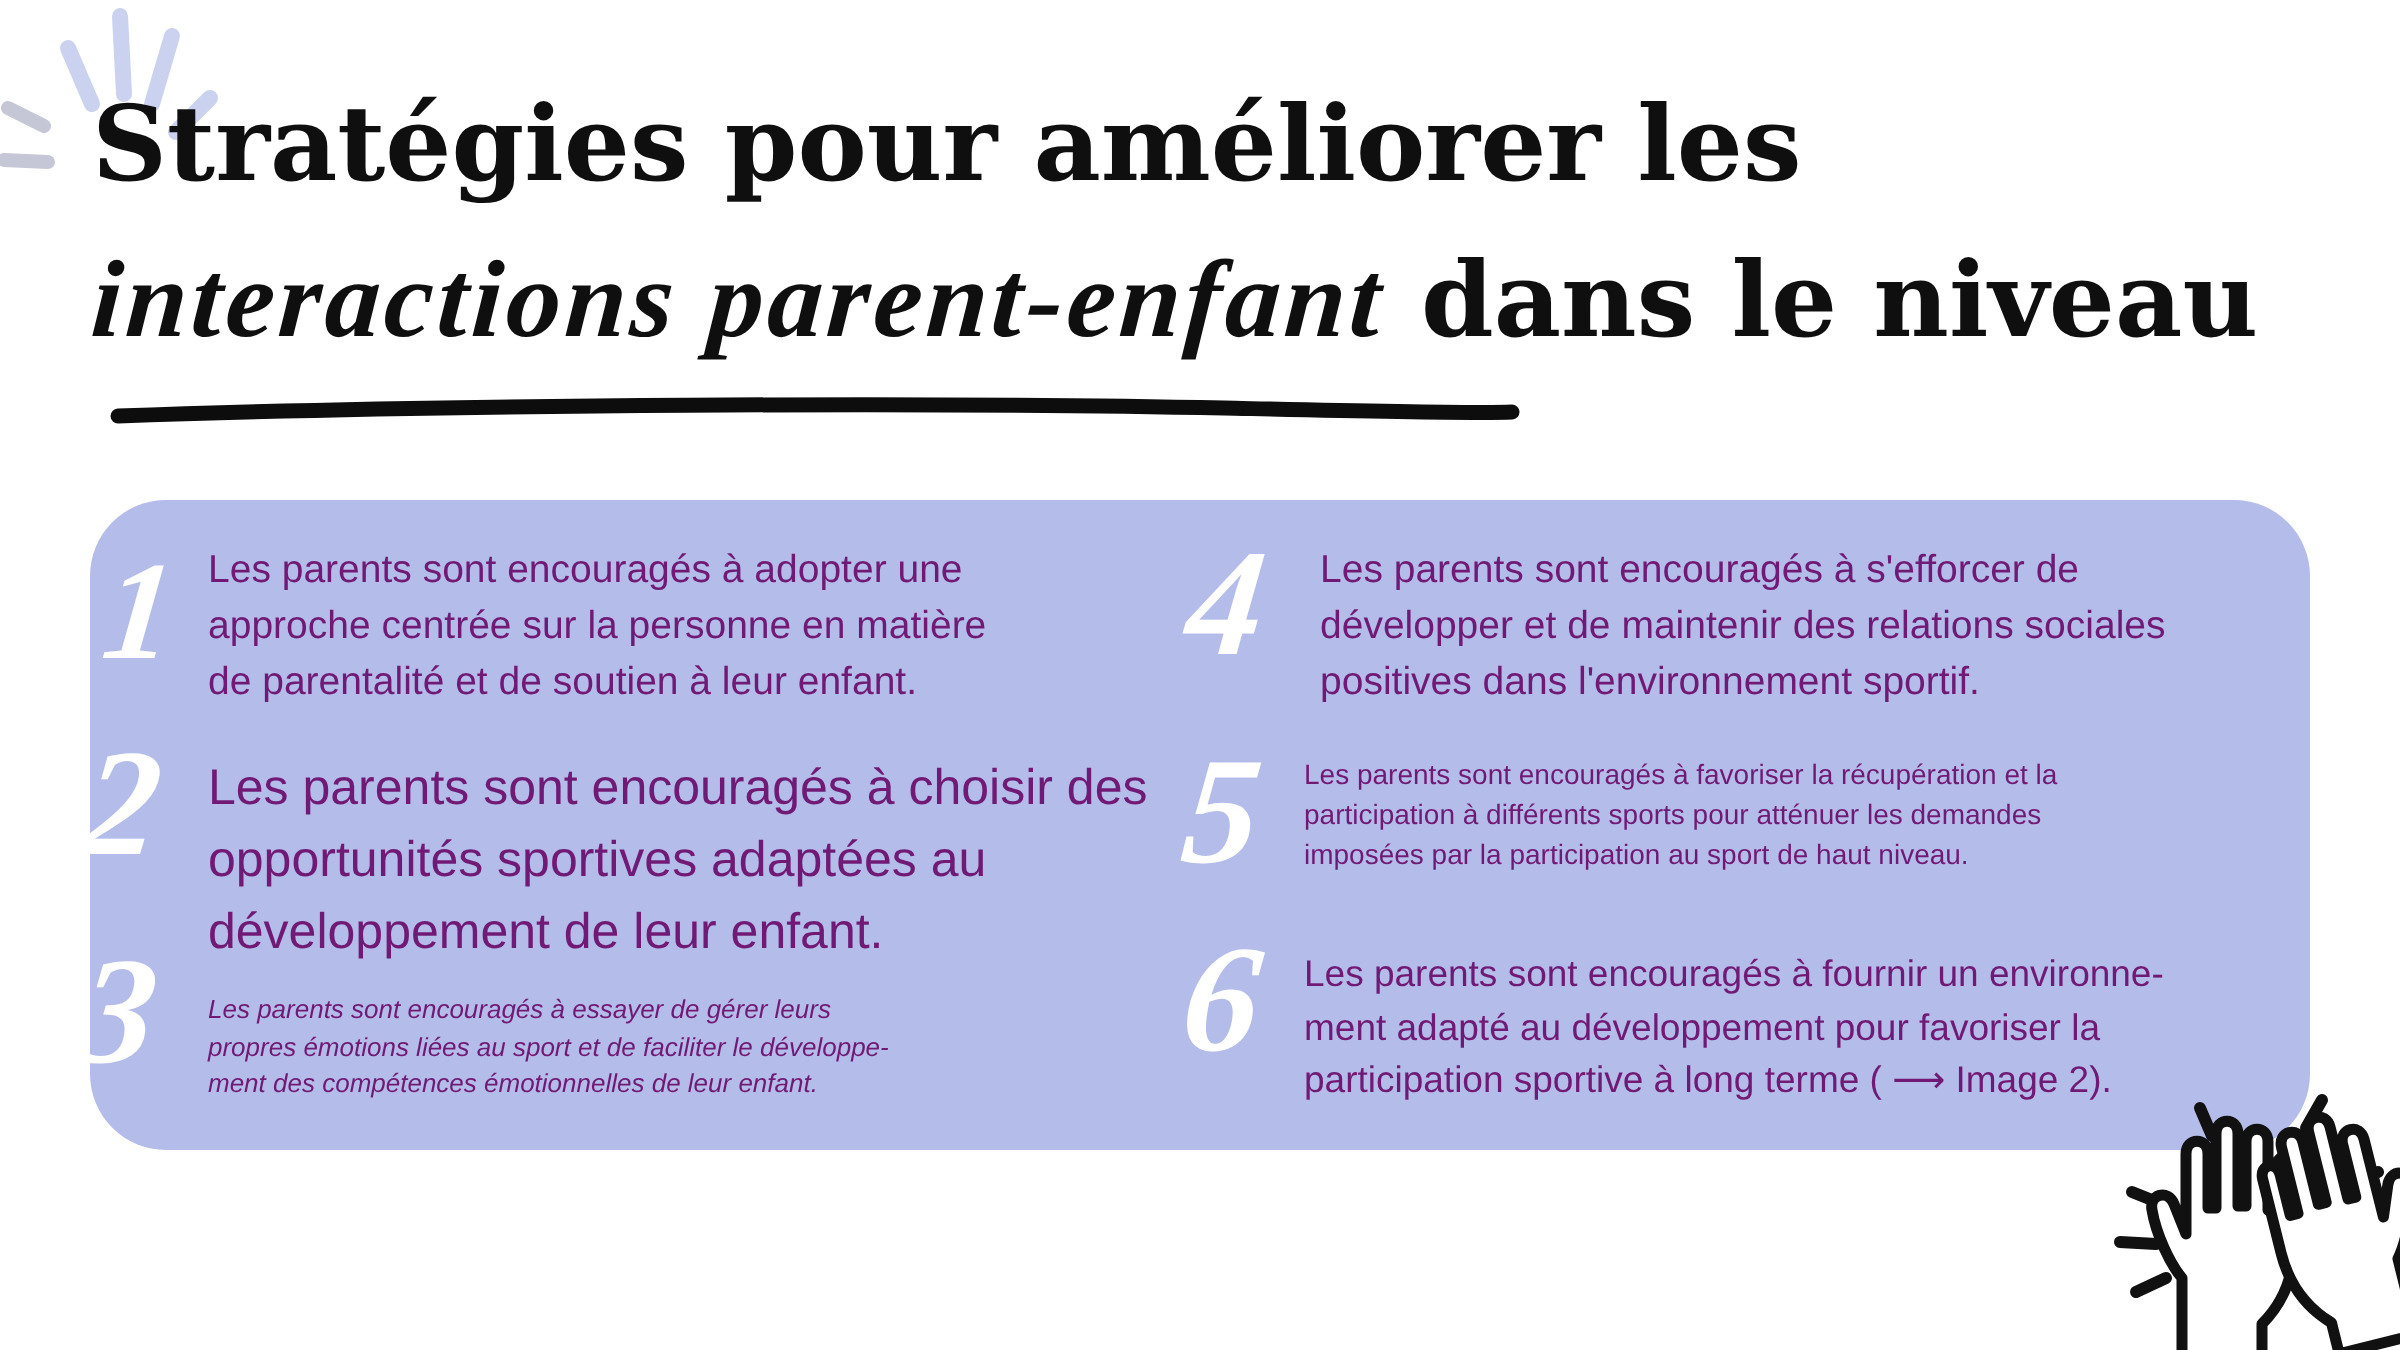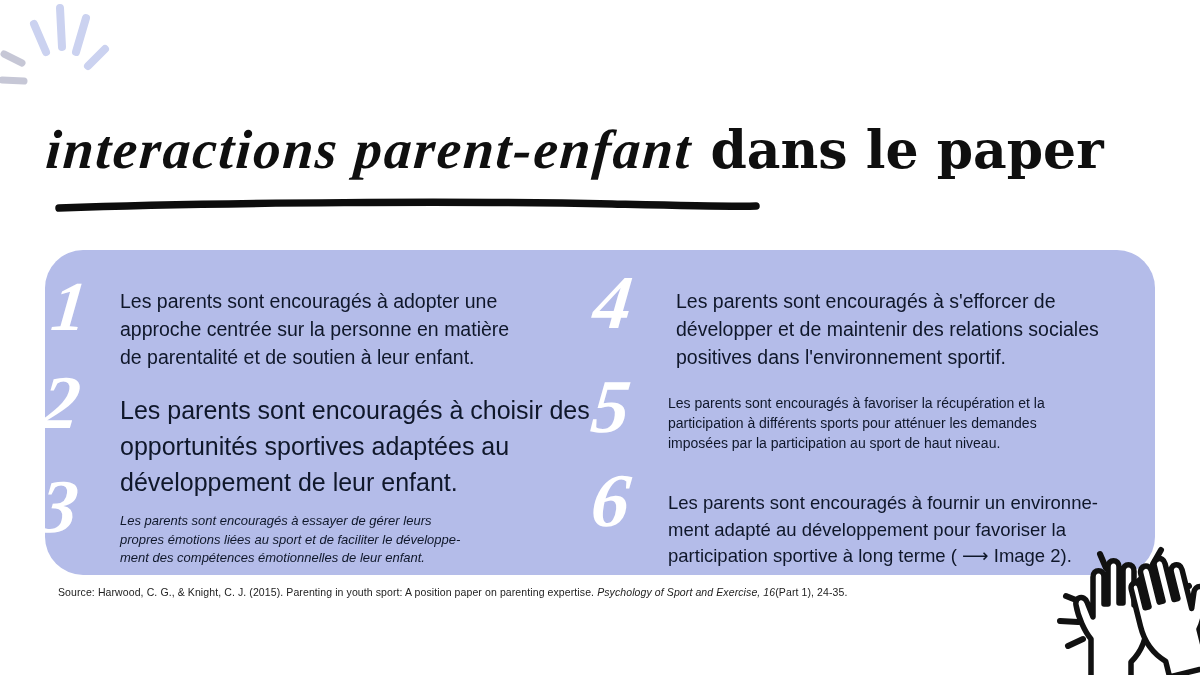--- a/index.html
+++ b/index.html
@@ -29,22 +29,22 @@
     position:absolute; left:45px; top:250px; width:1110px; height:325px;
     background:#b4bce9; border-radius:38px;
   }
   .item{position:absolute; left:0; top:0;}
   .num{
     position:absolute; color:#ffffff;
     font-family:"Liberation Serif", serif; font-style:italic; font-weight:700;
     font-size:76px; line-height:1; transform:skewX(-6deg);
   }
   .txt{
-    position:absolute; margin:16px; white-space:pre-line; line-height:1.44;
-    color:#0f172a;
+    position:absolute; margin:0; white-space:pre-line; line-height:1.44;
+    color:#701a75;
   }
   #n1{left:52px;  top:272px; font-size:70px;}
   #n2{left:42px;  top:364px;}
   #n3{left:40px;  top:468px;}
   #n4{left:594px; top:264px;}
   #n5{left:592px; top:368px;}
   #n6{left:592px; top:462px;}
   #t1{left:104px; top:271px; width:480px; font-size:19.5px;}
   #t2{left:104px; top:376px; width:480px; font-size:25px;}
   #t3{left:104px; top:496px; width:545px; font-size:13px;font-style:italic;}
@@ -74,22 +74,23 @@
         <path d="M34 24 L46 52"></path>
         <path d="M105 49 L88 66"></path>
       </g>
       <g stroke="#c6c7d6" stroke-width="7">
         <path d="M4 54 L22 63"></path>
         <path d="M2 80 L24 81"></path>
       </g>
     </g>
   </svg>
 
+  <div class="title-line1">Stratégies pour améliorer les</div>
   <div class="title-line2">
-    <span class="title-script">interactions parent-enfant</span><span class="title-serif2"> dans le paper</span>
+    <span class="title-script">interactions parent-enfant</span><span class="title-serif2"> dans le niveau</span>
   </div>
 
   <svg class="underline-svg" width="712" height="20" viewBox="0 0 712 20">
     <path d="M7 12 C 170 6 420 5 560 8 C 625 9.5 685 11 704 10" fill="none" stroke="#0d0d0d" stroke-width="7.5" stroke-linecap="round"></path>
   </svg>
 
   <div class="panel"></div>
 
   <div class="item">
     <div id="n1" class="num">1</div>
@@ -121,23 +122,20 @@
 participation à différents sports pour atténuer les demandes
 imposées par la participation au sport de haut niveau.</p>
   </div>
   <div class="item">
     <div id="n6" class="num">6</div>
     <p id="t6" class="txt">Les parents sont encouragés à fournir un environne-
 ment adapté au développement pour favoriser la
 participation sportive à long terme ( ⟶ Image 2).</p>
   </div>
 
-  <div class="source">
-    <span>Source: Harwood, C. G., &amp; Knight, C. J. (2015). Parenting in youth sport: A position paper on parenting expertise. </span><span class="it">Psychology of Sport and Exercise, 16</span><span>(Part 1), 24-35.</span>
-  </div>
 
   <svg class="hands" width="160" height="133" viewBox="0 0 160 133">
 
     <g fill="none" stroke="#111" stroke-width="6" stroke-linecap="round">
       <path d="M18 54 L33 60"></path>
       <path d="M12 79 L30 80"></path>
       <path d="M20 104 L35 97"></path>
       <path d="M141 44 L125 52"></path>
       <path d="M149 73 L129 73"></path>
       <path d="M141 101 L125 93"></path>

